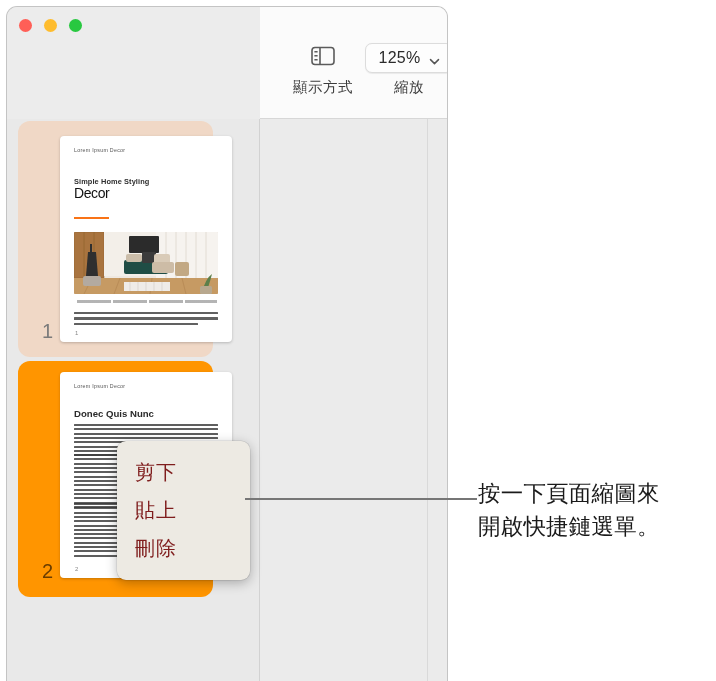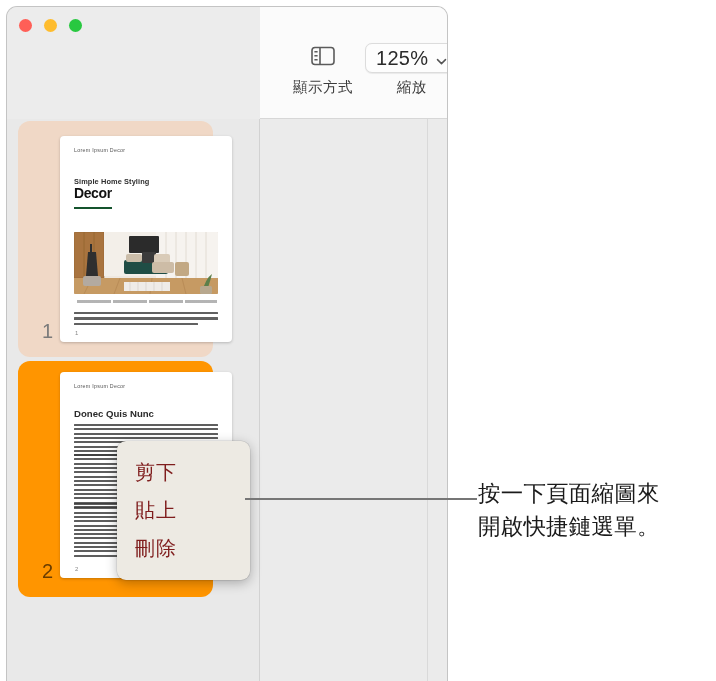--- a/index.html
+++ b/index.html
@@ -101,21 +101,21 @@
     border-radius: 7px;
     display: flex;
     align-items: center;
     justify-content: center;
     gap: 8px;
     padding: 0 10px;
     box-sizing: border-box;
     box-shadow: 0 0.5px 1px rgba(0,0,0,.07);
   }
   .zoom-value {
-    font-size: 20px;
+    font-size: 16px;
     color: #2b2b2b;
     font-weight: 500;
     letter-spacing: 0.3px;
   }
   .chevron {
     width: 11px; height: 11px;
     display: block;
   }
 
   
@@ -211,24 +211,24 @@
     font-weight: 600;
     letter-spacing: 0.1px;
     white-space: nowrap;
   }
   .pg-bigtitle {
     position: absolute;
     left: 14px;
     top: 50px;
     font-size: 14px;
     color: #111;
-    font-weight: 700;
+    font-weight: 400;
     letter-spacing: -0.4px;
-    border-bottom: 2px solid #14532d;
-    padding-bottom: 6px;
+    border-bottom: 2px solid #f97316;
+    padding-bottom: 16px;
     display: inline-block;
     line-height: 1.05;
   }
   .pg-photo {
     position: absolute;
     left: 14px;
     top: 96px;
     width: 144px;
     height: 62px;
     border-radius: 1px;

